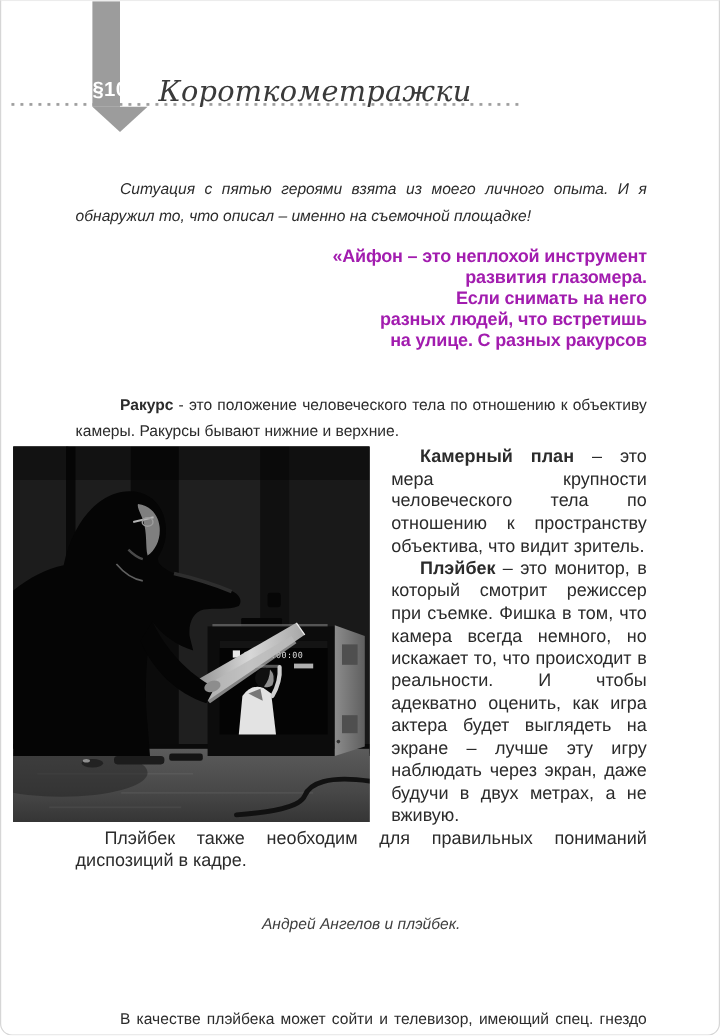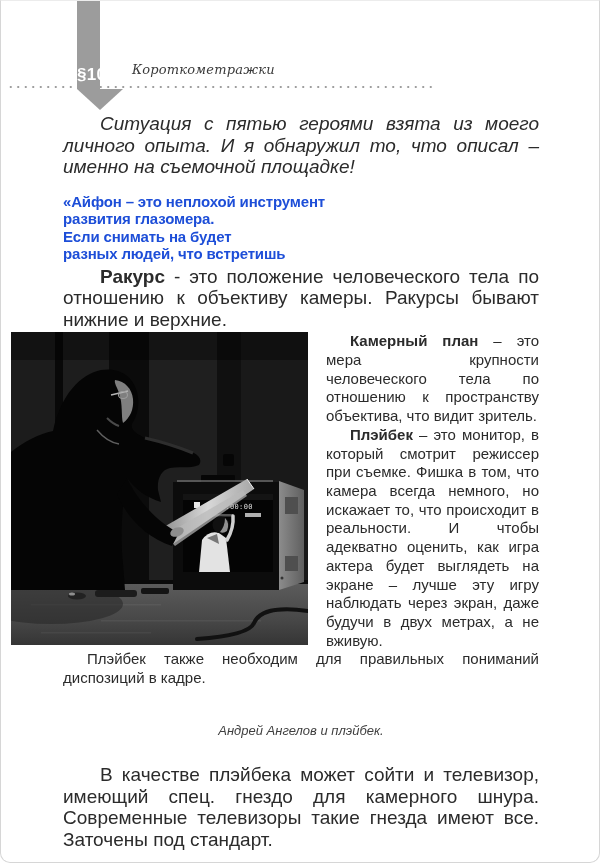--- a/index.html
+++ b/index.html
@@ -25,37 +25,37 @@
     border-left:23.5px solid transparent;border-right:23.5px solid transparent;
     border-top:21px solid #9c9c9c;
   }
   .ribbon .num{
     position:absolute;bottom:4px;left:0;right:0;text-align:center;
     color:#fff;font-weight:bold;font-size:17px;letter-spacing:.3px;
   }
   .section-title{
     position:absolute;left:131px;top:61px;z-index:2;margin:0;
     font-family:"DejaVu Serif",serif;font-style:italic;font-weight:500;
-    font-size:13px;color:#3a3a3a;letter-spacing:.2px;
+    font-size:24px;color:#3a3a3a;letter-spacing:.2px;
   }
   .dotted-line{
     position:absolute;left:6px;top:84px;width:426px;height:4px;z-index:1;
     background-image:radial-gradient(circle,#9e9e9e 1.1px,transparent 1.5px);
     background-size:7.5px 4px;background-repeat:repeat-x;
   }
   
   .main{position:absolute;top:0;left:0;right:0;padding:112px 60px 0 62px;}
   p{margin:0;}
   .para{
-    font-size:19px;line-height:21.5px;text-align:justify;text-indent:37px;
+    font-size:13px;line-height:21.5px;text-align:justify;text-indent:37px;margin-top:34px;
   }
   .intro{font-style:italic;}
   .quote{
-    margin:15px 0 3px;text-align:left;font-weight:bold;
-    font-size:15px;line-height:17.6px;color:#1d4ed8;letter-spacing:-0.15px;
+    margin:15px 0 3px;text-align:right;font-weight:bold;
+    font-size:15px;line-height:17.6px;color:#a21caf;letter-spacing:-0.15px;
   }
   .wrap-section{margin-top:2px;}
   .photo-figure{
     float:left;width:297px;height:313px;margin:0 18px 0 -52px;
     background:#0d0d0d;
   }
   .photo-figure svg{display:block;width:100%;height:100%;}
   .col-para{
     font-size:15px;line-height:18.7px;text-align:justify;text-indent:24px;
   }
@@ -77,22 +77,23 @@
   <h1 class="section-title">Короткометражки</h1>
   <div class="dotted-line"></div>
 
   <div class="main">
 
     <p class="para intro">Ситуация с пятью героями взята из моего личного опыта. И я обнаружил то, что описал – именно на съемочной площадке!</p>
 
     <div class="quote">
       <div>«Айфон – это неплохой инструмент</div>
       <div>развития глазомера.</div>
-      <div>Если снимать на будет</div>
+      <div>Если снимать на него</div>
       <div>разных людей, что встретишь</div>
+      <div>на улице. С разных ракурсов</div>
     </div>
 
     <p class="para"><b class="term">Ракурс</b><span> - это положение человеческого тела по отношению к объективу камеры. Ракурсы бывают нижние и верхние.</span></p>
 
     <div class="wrap-section">
 
       <figure class="photo-figure">
         <svg viewBox="0 0 297 313" preserveAspectRatio="none">
           <defs>
             <linearGradient id="tableG" x1="0" y1="0" x2="0" y2="1">

